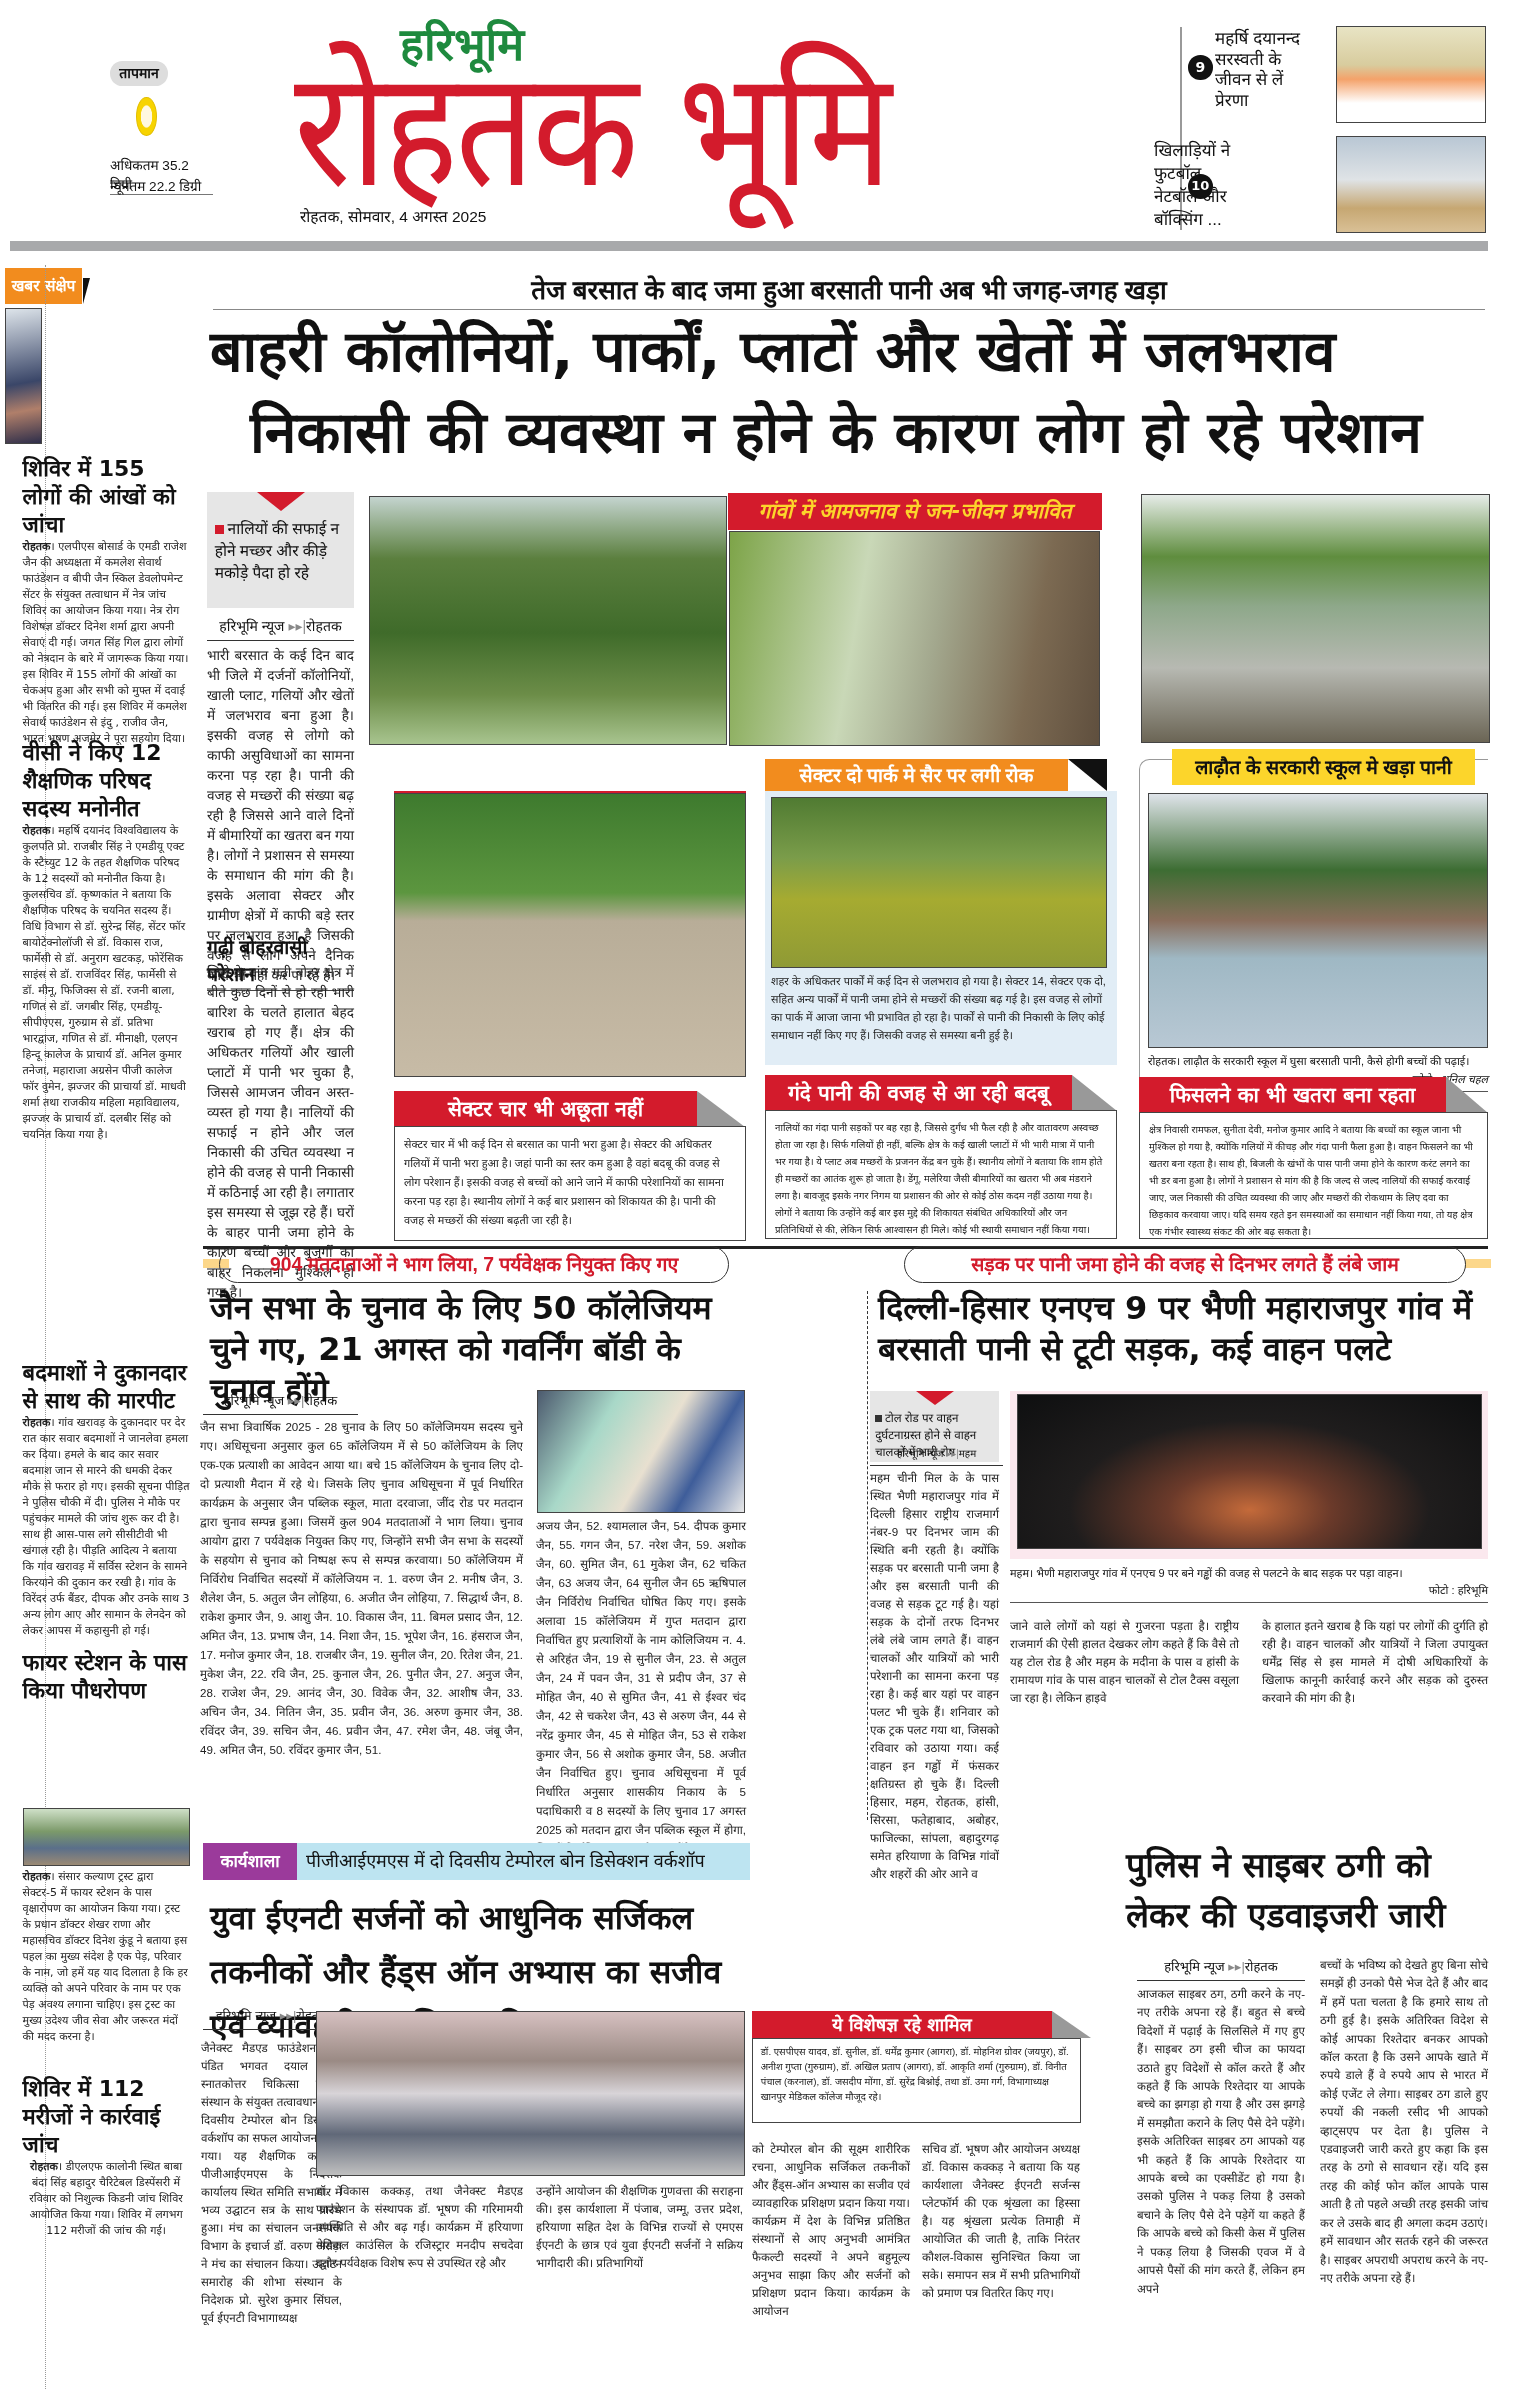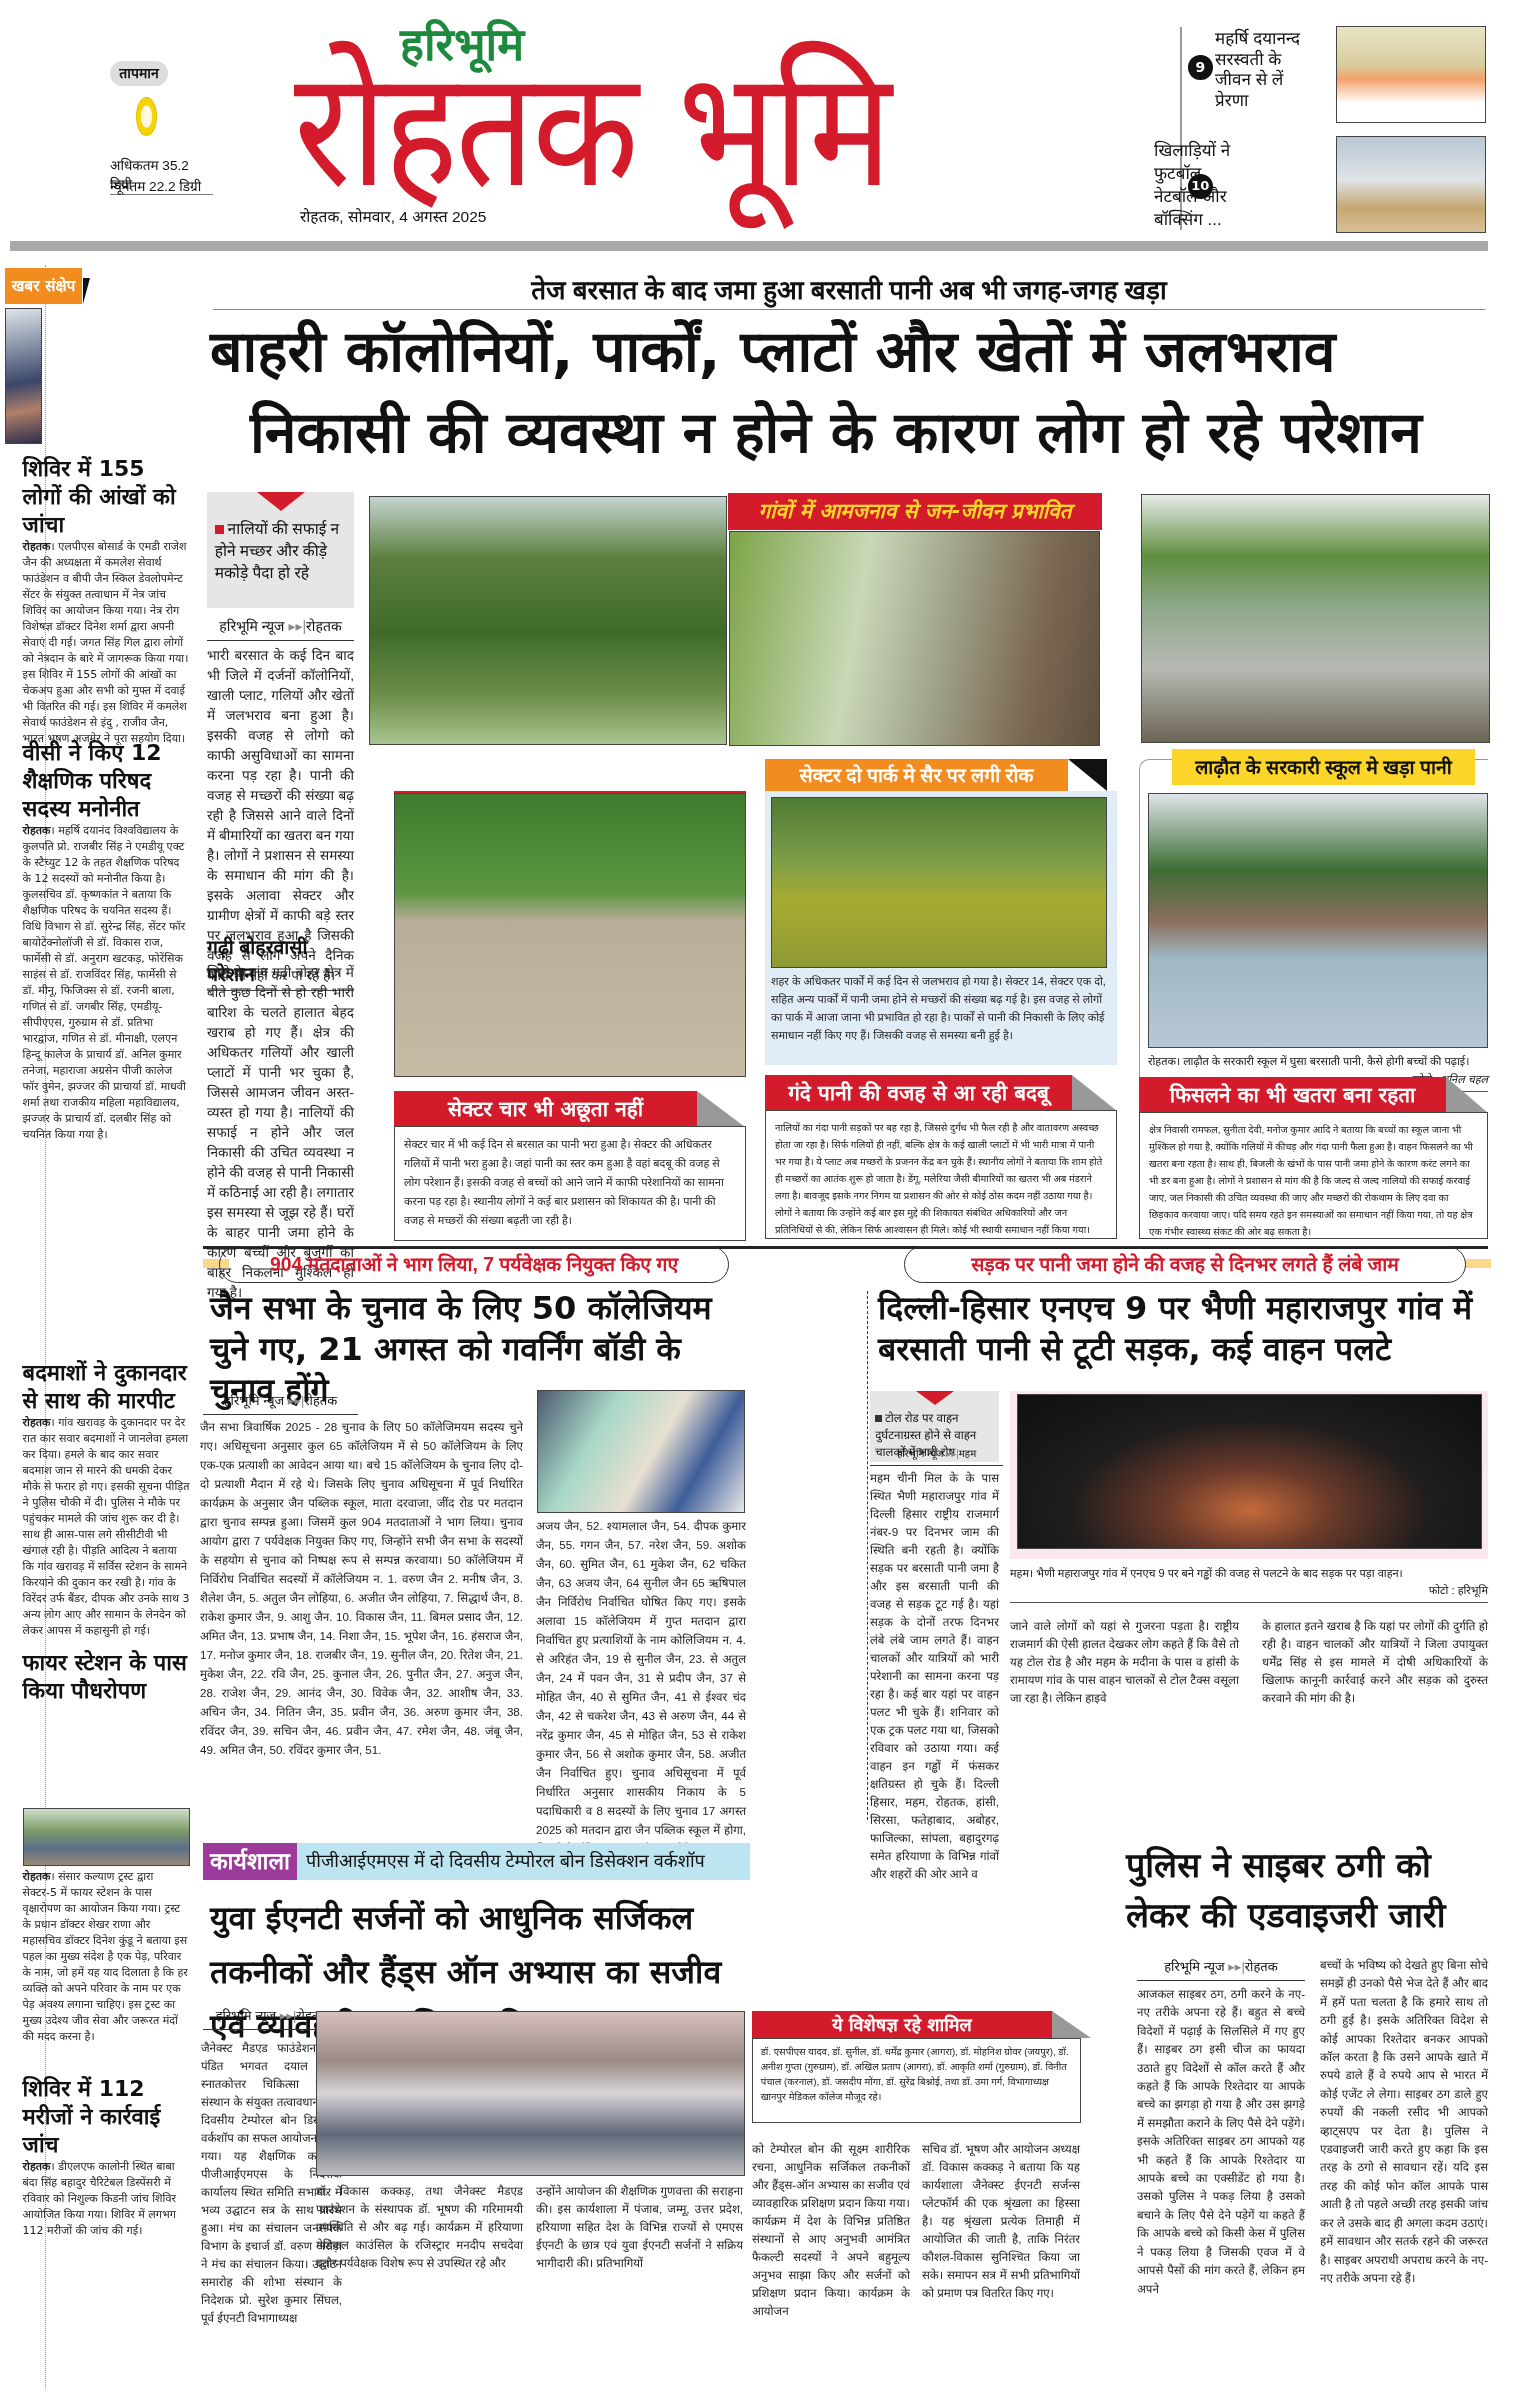--- a/index.html
+++ b/index.html
@@ -62,21 +62,21 @@
 </div>
 <div class="abs" style="left:22.6px;top:1649px;width:167px;">
   <div class="sh">फायर स्टेशन के पास किया पौधरोपण</div>
 </div>
 <div class="photo" style="left:22.6px;top:1808px;width:167px;height:58px;background:linear-gradient(180deg,#cfe0c8 0%,#7c9a6a 40%,#5a6f8a 70%,#9b8a74 100%);"></div>
 <div class="abs" style="left:22.6px;top:1869px;width:167px;">
   <p class="txt" style="font-size:11px;line-height:16px;text-align:left;"><b>रोहतक</b><span>। संसार कल्याण ट्रस्ट द्वारा सेक्टर-5 में फायर स्टेशन के पास वृक्षारोपण का आयोजन किया गया। ट्रस्ट के प्रधान डॉक्टर शेखर राणा और महासचिव डॉक्टर दिनेश कुंडू ने बताया इस पहल का मुख्य संदेश है एक पेड़, परिवार के नाम, जो हमें यह याद दिलाता है कि हर व्यक्ति को अपने परिवार के नाम पर एक पेड़ अवश्य लगाना चाहिए। इस ट्रस्ट का मुख्य उदेश्य जीव सेवा और जरूरत मंदों की मदद करना है।</span></p>
 </div>
 <div class="abs" style="left:22.6px;top:2075px;width:167px;">
   <div class="sh">शिविर में 112 मरीजों ने कार्रवाई जांच</div>
-  <p class="txt" style="font-size:11px;line-height:16px;text-align:left;"><b>रोहतक</b><span>। डीएलएफ कालोनी स्थित बाबा बंदा सिंह बहादुर चैरिटेबल डिस्पेंसरी में रविवार को निशुल्क किडनी जांच शिविर आयोजित किया गया।  शिविर में लगभग 112 मरीजों की जांच की गई।</span></p>
+  <p class="txt" style="font-size:11px;line-height:16px;text-align:center;"><b>रोहतक</b><span>। डीएलएफ कालोनी स्थित बाबा बंदा सिंह बहादुर चैरिटेबल डिस्पेंसरी में रविवार को निशुल्क किडनी जांच शिविर आयोजित किया गया।  शिविर में लगभग 112 मरीजों की जांच की गई।</span></p>
 </div>
 
 <div class="abs cond" style="left:213px;top:274px;width:1272px;text-align:center;font-size:26px;font-weight:bold;line-height:32px;border-bottom:1.9px solid #888;padding-bottom:2.6px;">तेज बरसात के बाद जमा हुआ बरसाती पानी अब भी जगह-जगह खड़ा</div>
 <div class="abs" style="left:210px;top:313px;width:1278px;font-size:57px;font-weight:bold;line-height:77px;white-space:nowrap;">बाहरी कॉलोनियों, पार्कों, प्लाटों और खेतों में जलभराव</div>
 <div class="abs" style="left:210px;top:394px;width:1278px;font-size:57px;font-weight:bold;line-height:77px;white-space:nowrap;margin-left:40px;">निकासी की व्यवस्था न होने के कारण लोग हो रहे परेशान</div>
 
 <div class="abs" style="left:207px;top:492px;width:147px;height:116px;background:#e6e6e6;">
   <div style="width:0;height:0;margin:0 auto;border-left:24.5px solid transparent;border-right:24.5px solid transparent;border-top:19.4px solid #d31b2c;"></div>
   <div style="padding:6.5px 7.7px 0 7.7px;font-size:15.5px;line-height:22px;" class="cond">
     <span style="display:inline-block;width:9px;height:9px;background:#d31b2c;margin-right:3.9px;"></span><span>नालियों की सफाई न होने मच्छर और कीड़े मकोड़े पैदा हो रहे</span>
@@ -151,21 +151,21 @@
 <div class="abs txt cond" style="left:870px;top:1469px;width:129px;font-size:11.6px;line-height:18px;">महम चीनी मिल के के पास स्थित भैणी महाराजपुर गांव में दिल्ली हिसार राष्ट्रीय राजमार्ग नंबर-9 पर दिनभर जाम की स्थिति बनी रहती है। क्योंकि सड़क पर बरसाती पानी जमा है और इस बरसाती पानी की वजह से सड़क टूट गई है। यहां सड़क के दोनों तरफ दिनभर लंबे लंबे जाम लगते हैं। वाहन चालकों और यात्रियों को भारी परेशानी का सामना करना पड़ रहा है। कई बार यहां पर वाहन पलट भी चुके हैं। शनिवार को एक ट्रक पलट गया था, जिसको रविवार को उठाया गया। कई वाहन इन गड्ढों में फंसकर क्षतिग्रस्त हो चुके हैं। दिल्ली हिसार, महम, रोहतक, हांसी, सिरसा, फतेहाबाद, अबोहर, फाजिल्का, सांपला, बहादुरगढ़ समेत हरियाणा के विभिन्न गांवों और शहरों की ओर आने व</div>
 <div class="abs" style="left:1010px;top:1391px;width:478px;height:168px;background:#fbe8ee;"></div>
 <div class="photo" style="left:1017px;top:1394px;width:465px;height:155px;background:radial-gradient(ellipse at 50% 75%,#c46a3a 0%,#6b3a2a 25%,#1f1d1d 55%,#0e0f10 100%);"></div>
 <div class="abs cond" style="left:1010px;top:1565px;width:478px;font-size:11px;line-height:17.4px;border-bottom:1.9px solid #555;padding-bottom:2.6px;">
   <span>महम। भैणी महाराजपुर गांव में एनएच 9 पर बने गड्ढों की वजह से पलटने के बाद सड़क पर पड़ा वाहन।</span>
   <div style="text-align:right">फोटो : हरिभूमि</div>
 </div>
 <div class="abs txt cond" style="left:1010px;top:1617px;width:229px;font-size:11.6px;line-height:18px;">जाने वाले लोगों को यहां से गुजरना पड़ता है। राष्ट्रीय राजमार्ग की ऐसी हालत देखकर लोग कहते हैं कि वैसे तो यह टोल रोड है और महम के मदीना के पास व हांसी के रामायण गांव के पास वाहन चालकों से टोल टैक्स वसूला जा रहा है। लेकिन हाइवे</div>
 <div class="abs txt cond" style="left:1262px;top:1617px;width:226px;font-size:11.6px;line-height:18px;">के हालात इतने खराब है कि यहां पर लोगों की दुर्गति हो रही है। वाहन चालकों और यात्रियों ने जिला उपायुक्त धर्मेंद्र सिंह से इस मामले में दोषी अधिकारियों के खिलाफ कानूनी कार्रवाई करने और सड़क को दुरुस्त करवाने की मांग की है।</div>
 
-<div class="abs" style="left:203px;top:1843px;width:94px;height:37px;background:#9b3a9b;color:#fff;font-weight:bold;font-size:23px;line-height:37px;text-align:center;">कार्यशाला</div>
+<div class="abs" style="left:203px;top:1843px;width:94px;height:37px;background:#9b3a9b;color:#fff;font-weight:bold;font-size:17px;line-height:37px;text-align:center;">कार्यशाला</div>
 <div class="abs cond" style="left:297px;top:1843px;width:453px;height:37px;background:#bde4f1;font-size:18px;line-height:37px;padding-left:9px;">पीजीआईएमएस में दो दिवसीय टेम्पोरल बोन डिसेक्शन वर्कशॉप</div>
 <div class="abs" style="left:210px;top:1891px;width:542px;font-size:32px;font-weight:bold;line-height:54px;">युवा ईएनटी सर्जनों को आधुनिक सर्जिकल तकनीकों और हैंड्स ऑन अभ्यास का सजीव एवं व्यावहारिक प्रशिक्षण दिया गया</div>
 <div class="abs byline cond" style="left:203px;top:2006px;width:139px;font-size:13px;">
   <span>हरिभूमि न्यूज</span> <span style="color:#888">▸▸|</span><span>रोहतक</span>
 </div>
 <div class="abs txt cond" style="left:201px;top:2039px;width:141px;font-size:11.6px;line-height:18px;">जैनेक्स्ट मैडएड फाउंडेशन और पंडित भगवत दयाल शर्मा स्नातकोत्तर चिकित्सा विज्ञान संस्थान के संयुक्त तत्वावधान में दो दिवसीय टेम्पोरल बोन डिसेक्शन वर्कशॉप का सफल आयोजन किया गया। यह शैक्षणिक कार्यक्रम पीजीआईएमएस के निदेशक कार्यालय स्थित समिति सभागार में भव्य उद्घाटन सत्र के साथ प्रारंभ हुआ। मंच का संचालन जनसंपर्क विभाग के इचार्ज डॉ. वरुण अरोड़ा ने मंच का संचालन किया। उद्घाटन समारोह की शोभा संस्थान के निदेशक प्रो. सुरेश कुमार सिंघल, पूर्व ईएनटी विभागाध्यक्ष</div>
 <div class="photo" style="left:315px;top:2011px;width:429px;height:165px;left:316px;background:linear-gradient(180deg,#d6c0c0 0%,#9a8a84 30%,#d8d4d8 50%,#606878 75%,#c0c0c0 100%);"></div>
 <div class="abs txt cond" style="left:316px;top:2182px;width:207px;font-size:11.6px;line-height:18px;">डॉ. विकास कक्कड़, तथा जैनेक्स्ट मैडएड फाउंडेशन के संस्थापक डॉ. भूषण की गरिमामयी उपस्थिति से और बढ़ गई। कार्यक्रम में हरियाणा मेडिकल काउंसिल के रजिस्ट्रार मनदीप सचदेवा बतौर पर्यवेक्षक विशेष रूप से उपस्थित रहे और</div>
 <div class="abs txt cond" style="left:536px;top:2182px;width:207px;font-size:11.6px;line-height:18px;">उन्होंने आयोजन की शैक्षणिक गुणवत्ता की सराहना की। इस कार्यशाला में पंजाब, जम्मू, उत्तर प्रदेश, हरियाणा सहित देश के विभिन्न राज्यों से एमएस ईएनटी के छात्र एवं युवा ईएनटी सर्जनों ने सक्रिय भागीदारी की। प्रतिभागियों</div>
 

